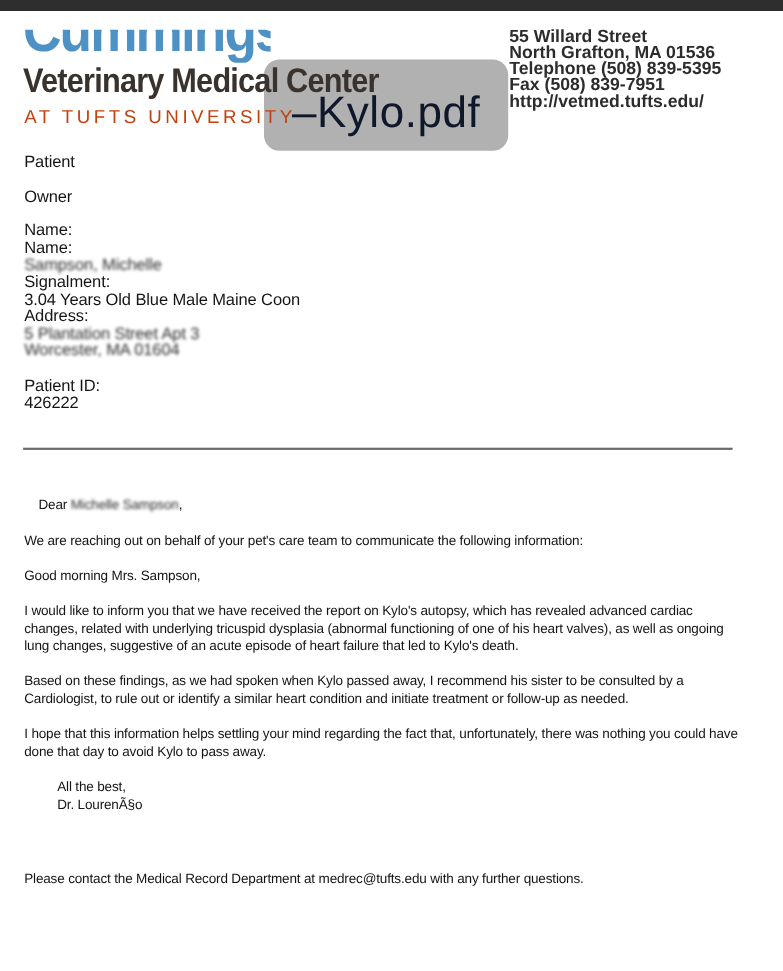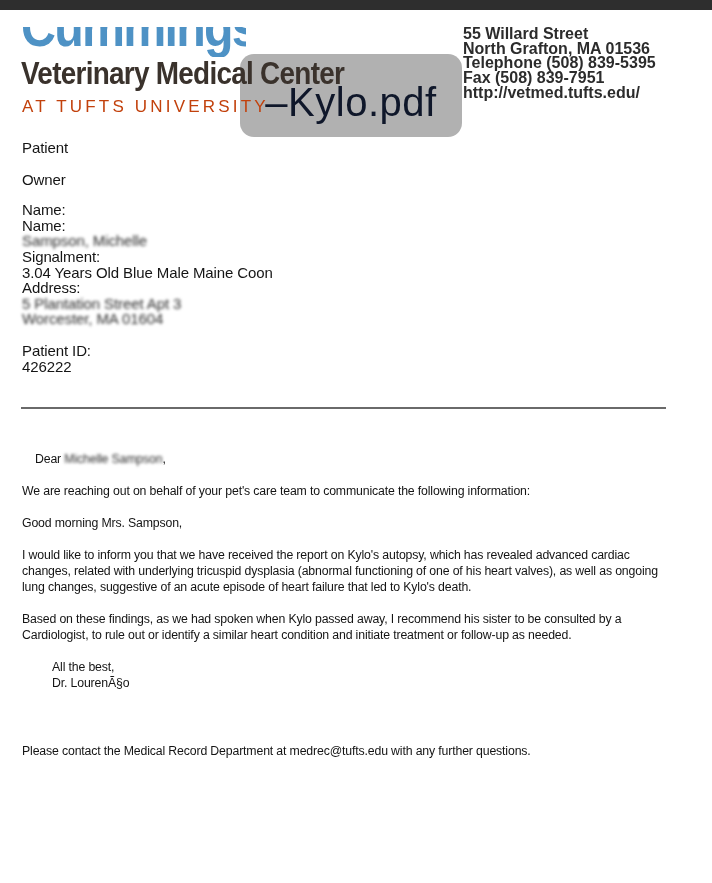--- a/index.html
+++ b/index.html
@@ -125,20 +125,21 @@
   </div>
 
   <div class="rule"></div>
 
   <div class="letter">
     <p class="salutation"><span>Dear </span><span class="redacted">Michelle Sampson</span><span>,</span></p>
     <p>We are reaching out on behalf of your pet's care team to communicate the following information:</p>
     <p>Good morning Mrs. Sampson,</p>
     <p>I would like to inform you that we have received the report on Kylo's autopsy, which has revealed advanced cardiac changes, related with underlying tricuspid dysplasia (abnormal functioning of one of his heart valves), as well as ongoing lung changes, suggestive of an acute episode of heart failure that led to Kylo's death.</p>
     <p>Based on these findings, as we had spoken when Kylo passed away, I recommend his sister to be consulted by a Cardiologist, to rule out or identify a similar heart condition and initiate treatment or follow-up as needed.</p>
+    <p>I hope that this information helps settling your mind regarding the fact that, unfortunately, there was nothing you could have done that day to avoid Kylo to pass away.</p>
     <div class="closing">
       <div>All the best,</div>
       <div>Dr. LourenÃ§o</div>
     </div>
     <p class="footer-line">Please contact the Medical Record Department at medrec@tufts.edu with any further questions.</p>
   </div>
 
 </div>
 
 </body></html>

